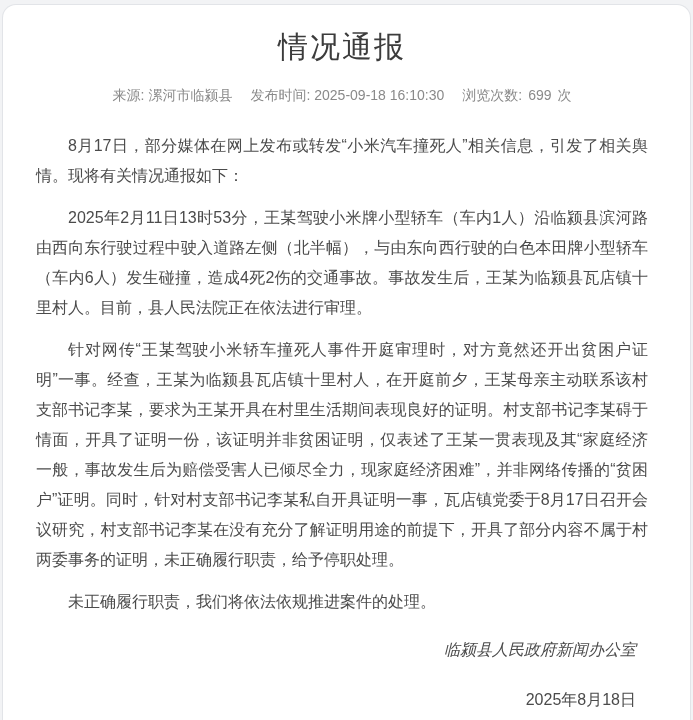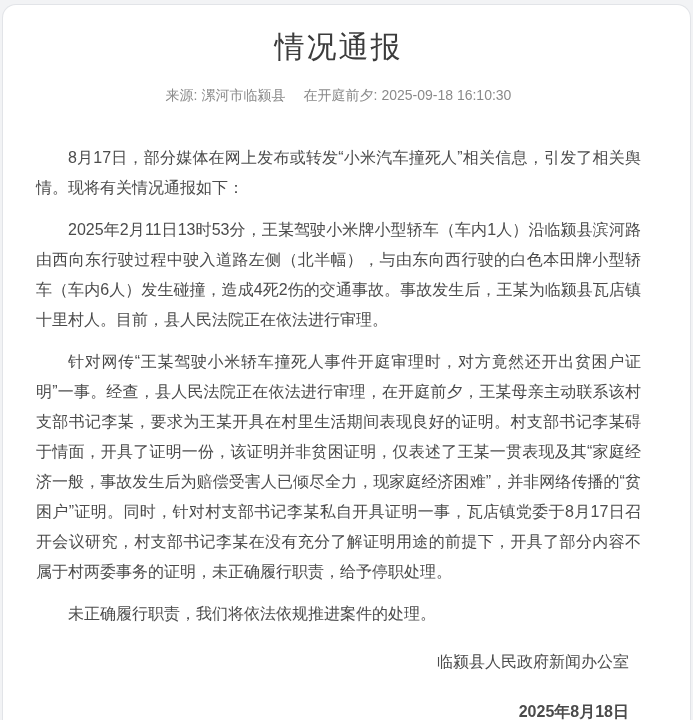--- a/index.html
+++ b/index.html
@@ -11,21 +11,21 @@
     font-family: "Liberation Sans", "DejaVu Sans", sans-serif;
   }
   .notice-card {
     margin: 4px 2px 0 2px;
     width: 689px;
     height: 716px;
     background: #ffffff;
     border: 1px solid #e2e4e8;
     border-bottom: none;
     border-radius: 14px 14px 0 0;
-    padding: 20px 16px 0 0;
+    padding: 20px 9px 0 0;
     overflow: hidden;
   }
   .notice-title {
     text-align: center;
     font-size: 30px;
     line-height: 44px;
     letter-spacing: 2px;
     color: #3c3c3c;
     font-weight: 400;
   }
@@ -51,47 +51,48 @@
     padding: 22px 33px 0 33px;
     font-size: 16px;
     line-height: 30px;
     color: #4b4b4b;
     text-align: justify;
   }
   .article p {
     text-indent: 2em;
     margin: 12px 0;
   }
-  .article p:first-child { margin-top: 16px; }
+  .article p:first-child { margin-top: 4px; }
   .sign-block {
     padding: 0 45px 0 33px;
     color: #4b4b4b;
     font-size: 16px;
     line-height: 30px;
     text-align: right;
   }
-  .signature { margin-top: 18px; }
-  .notice-date { margin-top: 20px; font-weight: bold; }
+  .signature { margin-top: 18px; font-style: italic; }
+  .notice-date { margin-top: 20px; }
 </style>
 </head>
 <body>
 
 <div class="notice-card">
 
   <h1 class="notice-title">情况通报</h1>
 
   <div class="meta-bar">
     <span class="meta-seg"><span>来源:</span><span class="val">漯河市临颍县</span></span>
-    <span class="meta-seg"><span>在开庭前夕:</span><span class="val">2025-09-18 16:10:30</span></span>
+    <span class="meta-seg"><span>发布时间:</span><span class="val">2025-09-18 16:10:30</span></span>
+    <span class="meta-seg"><span>浏览次数:</span><span class="views-num">699</span><span>次</span></span>
   </div>
 
   <div class="article">
     <p>8月17日，部分媒体在网上发布或转发“小米汽车撞死人”相关信息，引发了相关舆情。现将有关情况通报如下：</p>
     <p>2025年2月11日13时53分，王某驾驶小米牌小型轿车（车内1人）沿临颍县滨河路由西向东行驶过程中驶入道路左侧（北半幅），与由东向西行驶的白色本田牌小型轿车（车内6人）发生碰撞，造成4死2伤的交通事故。事故发生后，王某为临颍县瓦店镇十里村人。目前，县人民法院正在依法进行审理。</p>
-    <p>针对网传“王某驾驶小米轿车撞死人事件开庭审理时，对方竟然还开出贫困户证明”一事。经查，县人民法院正在依法进行审理，在开庭前夕，王某母亲主动联系该村支部书记李某，要求为王某开具在村里生活期间表现良好的证明。村支部书记李某碍于情面，开具了证明一份，该证明并非贫困证明，仅表述了王某一贯表现及其“家庭经济一般，事故发生后为赔偿受害人已倾尽全力，现家庭经济困难”，并非网络传播的“贫困户”证明。同时，针对村支部书记李某私自开具证明一事，瓦店镇党委于8月17日召开会议研究，村支部书记李某在没有充分了解证明用途的前提下，开具了部分内容不属于村两委事务的证明，未正确履行职责，给予停职处理。</p>
+    <p>针对网传“王某驾驶小米轿车撞死人事件开庭审理时，对方竟然还开出贫困户证明”一事。经查，王某为临颍县瓦店镇十里村人，在开庭前夕，王某母亲主动联系该村支部书记李某，要求为王某开具在村里生活期间表现良好的证明。村支部书记李某碍于情面，开具了证明一份，该证明并非贫困证明，仅表述了王某一贯表现及其“家庭经济一般，事故发生后为赔偿受害人已倾尽全力，现家庭经济困难”，并非网络传播的“贫困户”证明。同时，针对村支部书记李某私自开具证明一事，瓦店镇党委于8月17日召开会议研究，村支部书记李某在没有充分了解证明用途的前提下，开具了部分内容不属于村两委事务的证明，未正确履行职责，给予停职处理。</p>
     <p>未正确履行职责，我们将依法依规推进案件的处理。</p>
   </div>
 
   <div class="sign-block">
     <div class="signature">临颍县人民政府新闻办公室</div>
     <div class="notice-date">2025年8月18日</div>
   </div>
 
 </div>
 

